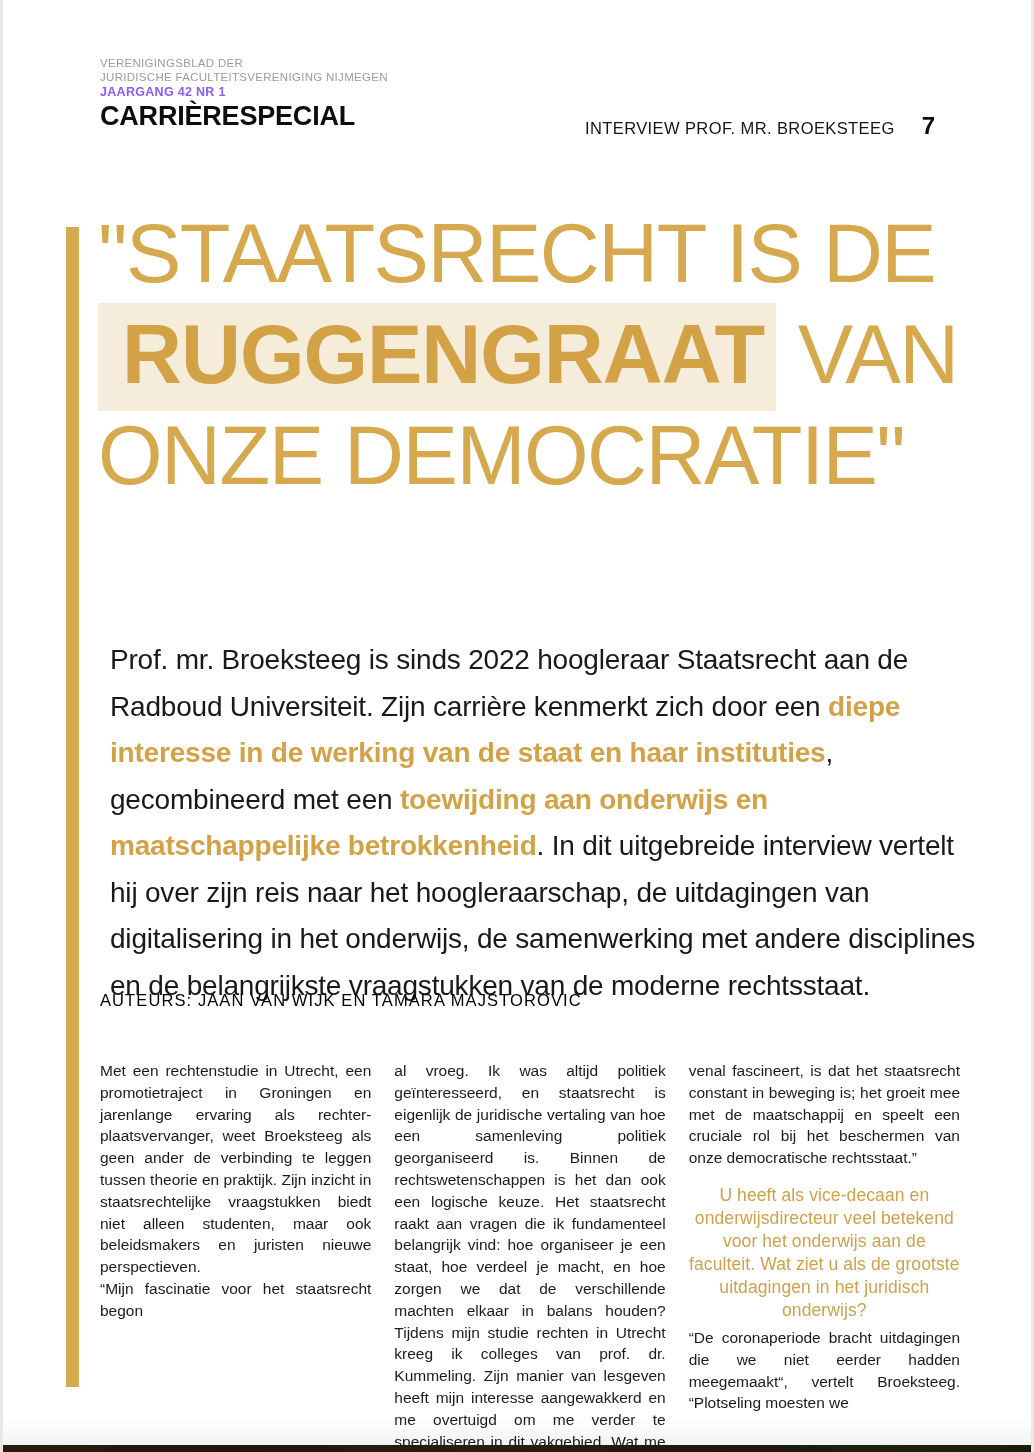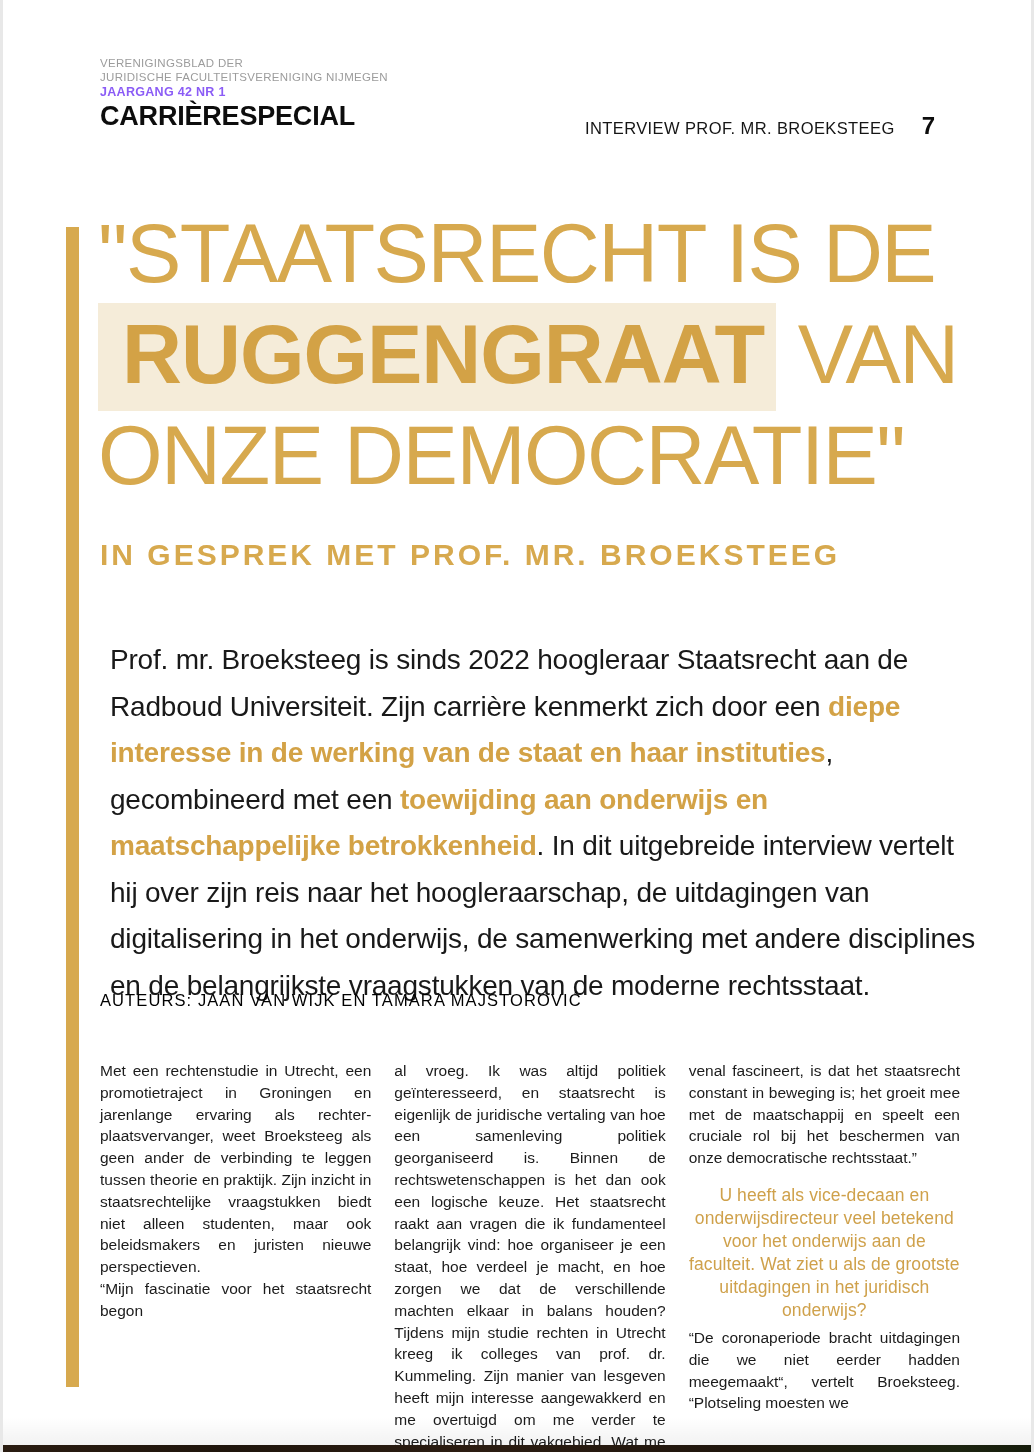--- a/index.html
+++ b/index.html
@@ -114,21 +114,20 @@
   </div>
 
   <div class="gold-bar"></div>
 
   <h1 class="headline">
     <span class="hl-line">"STAATSRECHT IS DE</span>
     <span class="hl-line"><span class="hl-highlight">RUGGENGRAAT</span><span> VAN</span></span>
     <span class="hl-line">ONZE DEMOCRATIE"</span>
   </h1>
 
-  <h2 class="subtitle">IN GESPREK MET PROF. MR. BROEKSTEEG</h2>
 
   <p class="intro"><span class="seg-normal">Prof. mr. Broeksteeg is sinds 2022 hoogleraar Staatsrecht aan de Radboud Universiteit. Zijn carrière kenmerkt zich door een </span><span class="seg-gold">diepe interesse in de werking van de staat en haar instituties</span><span class="seg-normal">, gecombineerd met een </span><span class="seg-gold">toewijding aan onderwijs en maatschappelijke betrokkenheid</span><span class="seg-normal">. In dit uitgebreide interview vertelt hij over zijn reis naar het hoogleraarschap, de uitdagingen van digitalisering in het onderwijs, de samenwerking met andere disciplines en de belangrijkste vraagstukken van de moderne rechtsstaat.</span></p>
 
   <div class="authors">AUTEURS: JAAN VAN WIJK EN TAMARA MAJSTOROVIĆ</div>
 
   <div class="columns">
       <div class="column">
         <p class="body-par">Met een rechtenstudie in Utrecht, een promotietraject in Groningen en jarenlange ervaring als rechter-plaatsvervanger, weet Broeksteeg als geen ander de verbinding te leggen tussen theorie en praktijk. Zijn inzicht in staatsrechtelijke vraagstukken biedt niet alleen studenten, maar ook beleidsmakers en juristen nieuwe perspectieven.</p>
         <p class="body-par">“Mijn fascinatie voor het staatsrecht begon</p>
       </div>

